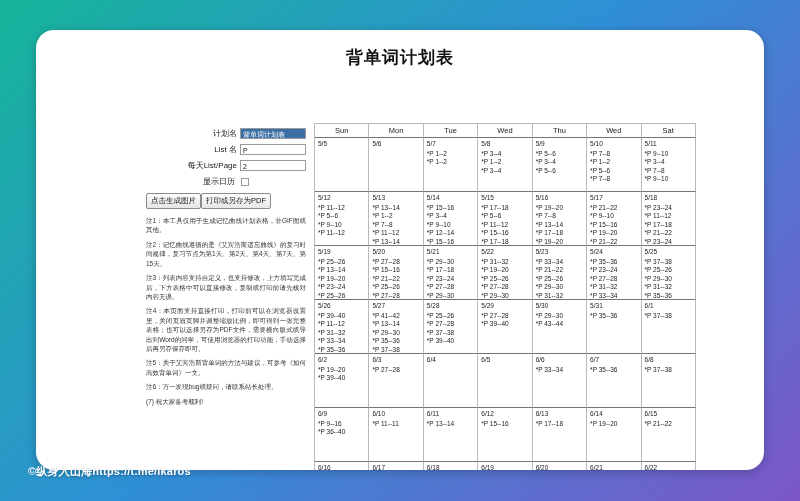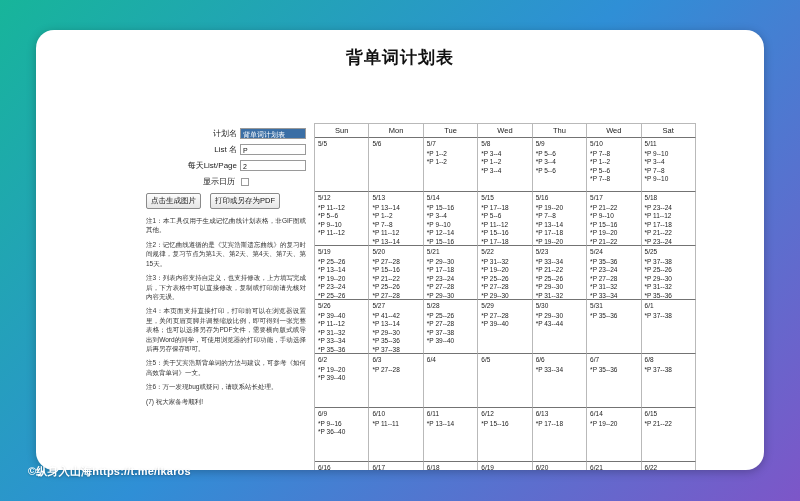--- a/index.html
+++ b/index.html
@@ -107,21 +107,21 @@
   .cb-box {
     width: 8px;
     height: 8px;
     border: 1px solid #9a9a9a;
     background: #fff;
     margin-left: 3px;
     box-sizing: border-box;
   }
   .btn-row {
     display: flex;
-    gap: 9px;
+    gap: 0;
     margin-top: 4px;
     margin-bottom: 7px;
   }
   .btn {
     border: 1px solid #8a8a8a;
     background: linear-gradient(#fdfdfd,#e6e6e6);
     font-size: 7.5px;
     padding: 2px 4px;
     color: #111;
     white-space: nowrap;

